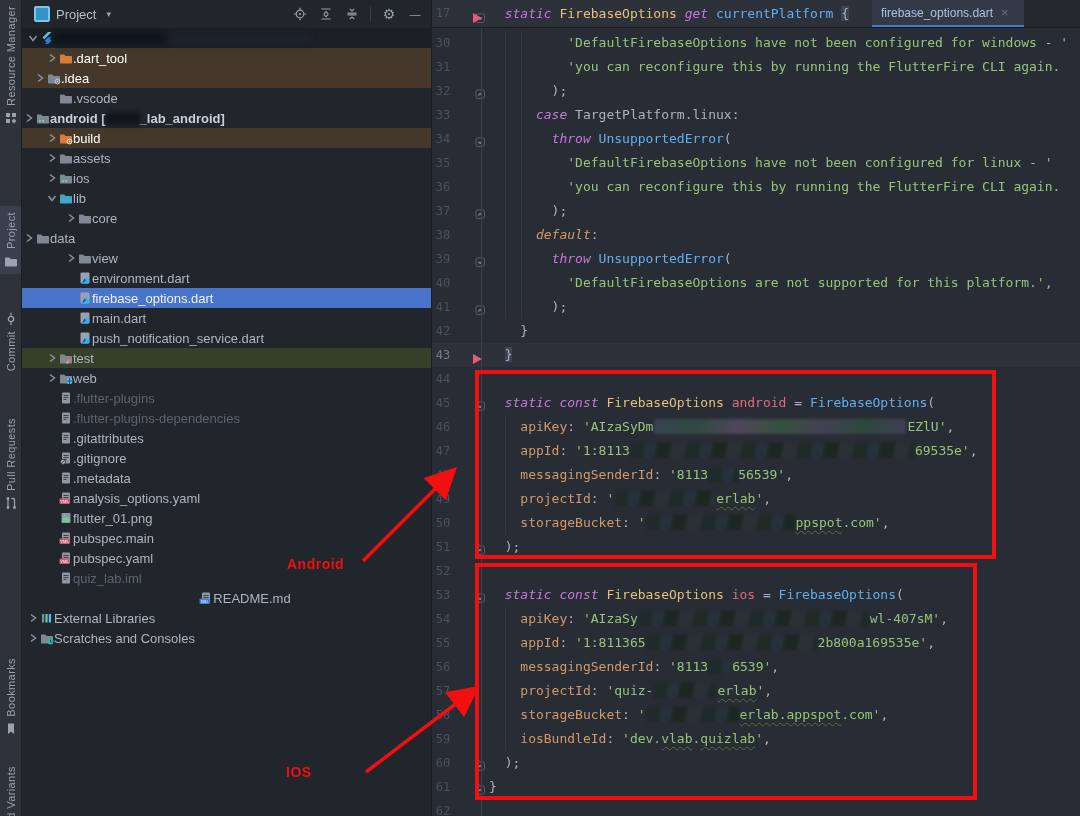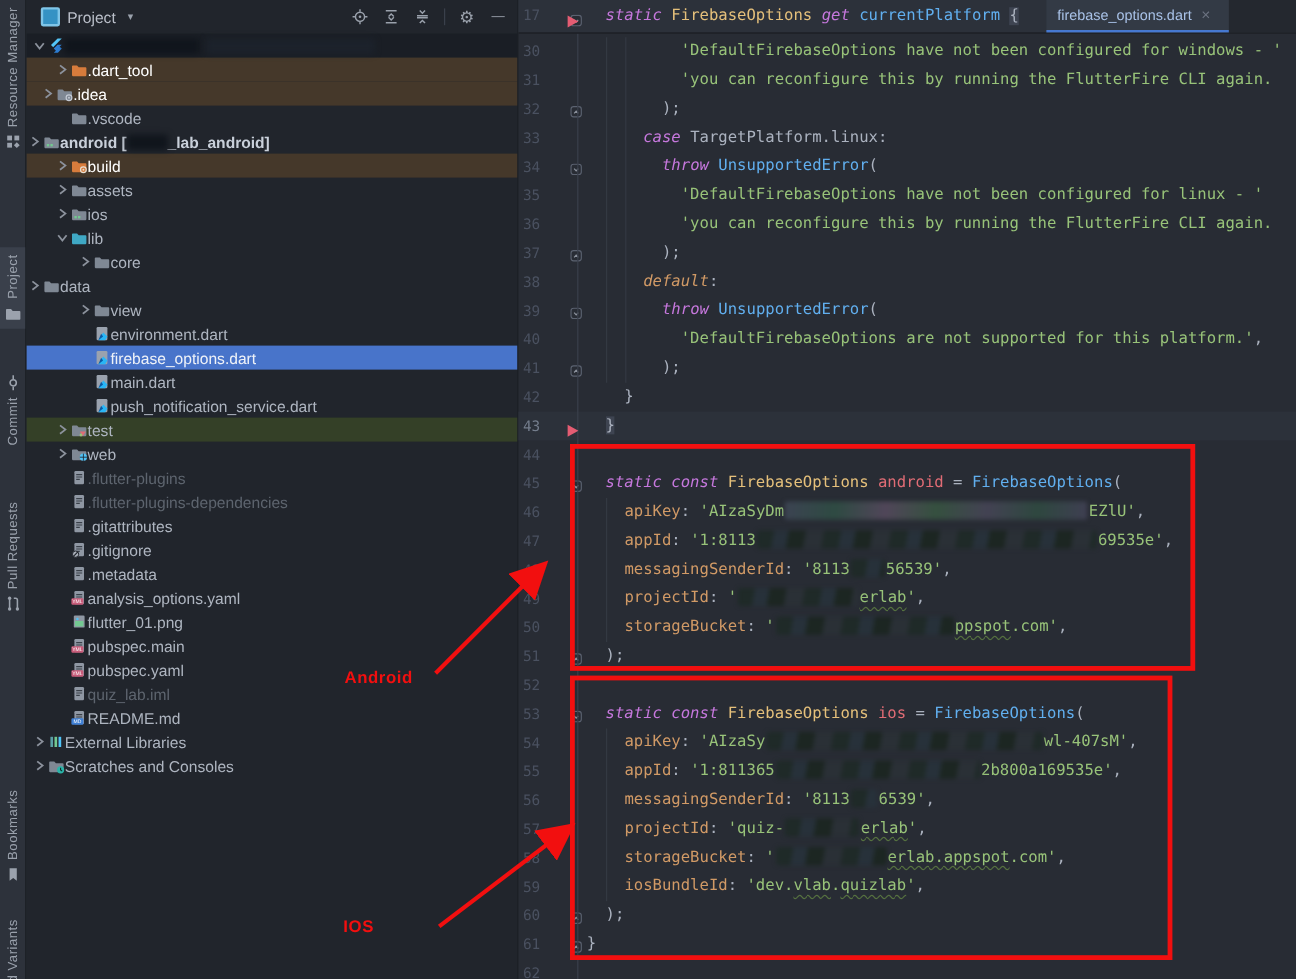--- a/index.html
+++ b/index.html
@@ -499,21 +499,21 @@
       <div class="tree-row grayed" style="padding-left: 23px;">
         <span class="chev"></span>
         <span style="display: inline-flex; align-items: center;">
           <svg width="14" height="14" viewBox="0 0 14 14">
             <rect x="3" y="1.5" width="8" height="11" rx="1" fill="#8f97a3"></rect>
             <path d="M4.5 4.5h5M4.5 6.5h5M4.5 8.5h3" stroke="#3a4049" stroke-width="1"></path>
           </svg>
         </span>
         <span>quiz_lab.iml</span>
       </div>
-      <div class="tree-row " style="padding-left: 23px;">
+      <div class="tree-row " style="padding-left: 23px; justify-content: center;">
         <span class="chev"></span>
         <span style="display: inline-flex; align-items: center;">
           <svg width="14" height="14" viewBox="0 0 14 14">
             <rect x="3" y="1.5" width="8" height="11" rx="1" fill="#8f97a3"></rect>
             <path d="M4.5 4.5h5M4.5 6.5h5M4.5 8.5h3" stroke="#3a4049" stroke-width="1"></path>
             <rect x="0.5" y="7.5" width="10" height="5.5" rx="1" fill="#3f7fd4"></rect>
             <text x="5.5" y="11.8" font-size="4.2" text-anchor="middle" fill="#fff" font-family="Liberation Sans,sans-serif">MD</text>
           </svg>
         </span>
         <span>README.md</span>

